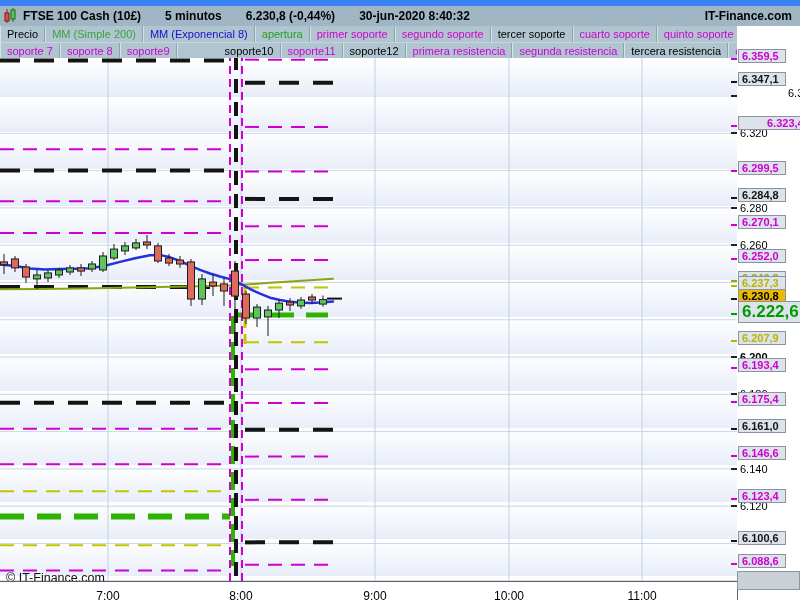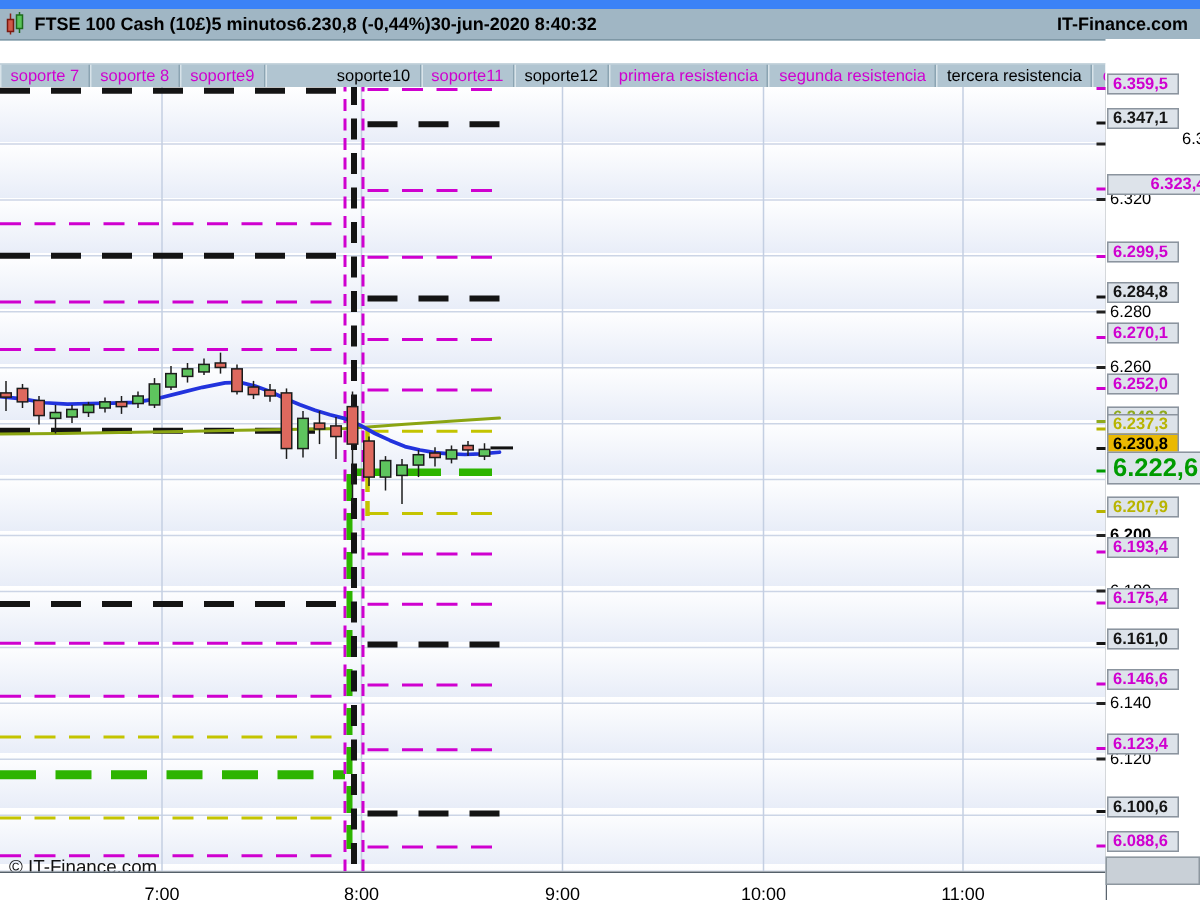--- a/index.html
+++ b/index.html
@@ -2,21 +2,21 @@
 <html><head>
 <meta charset="utf-8">
 <style>
   html,body{margin:0;padding:0;background:#ffffff;}
   #app{position:relative;width:800px;height:600px;overflow:hidden;
        font-family:"Liberation Sans", sans-serif;background:#ffffff;border-top:6px solid #3b82f6;}
   
   #titlebar{position:absolute;left:0;top:0;width:800px;height:20px;background:#a0b6c4;
             border-bottom:1px solid #7e97a5;display:flex;align-items:center;
             font-size:12px;font-weight:bold;color:#000;white-space:nowrap;}
-  #titlebar .seg{}
+  #titlebar .seg{margin-left:24px;}
   #titlebar .seg:first-of-type{margin-left:6px;}
   #titlebar .brand{margin-left:auto;margin-right:8px;}
   #app-icon{width:14px;height:16px;margin-left:3px;}
   
   .legendrow{position:absolute;left:0;width:737px;height:16px;background:#b1c5d1;
              display:flex;overflow:hidden;font-size:11px;line-height:16px;white-space:nowrap;}
   #legend1{top:20px;}
   #legend2{top:36px;border-top:1px solid #c7d5dd;}
   .lcell{padding:0 6px;border-right:1px solid #8ba4b2;border-left:1px solid #d8e3e9;flex:0 0 auto;}
   
@@ -52,20 +52,31 @@
       <line x1="10" y1="0" x2="10" y2="14" stroke="#1c6b1c" stroke-width="1"></line>
       <rect x="8" y="2" width="4" height="9" fill="#59c459" stroke="#1c6b1c"></rect>
     </svg>
     <span class="seg">FTSE 100 Cash (10£)</span>
     <span class="seg">5 minutos</span>
     <span class="seg">6.230,8 (-0,44%)</span>
     <span class="seg">30-jun-2020 8:40:32</span>
     <span class="brand">IT-Finance.com</span>
   </div>
 
+  <div id="legend1" class="legendrow">
+      <span class="lcell" style="color: rgb(0, 0, 0);">Precio</span>
+      <span class="lcell" style="color: rgb(58, 163, 58);">MM (Simple 200)</span>
+      <span class="lcell" style="color: rgb(17, 17, 204);">MM (Exponencial 8)</span>
+      <span class="lcell" style="color: rgb(34, 160, 34);">apertura</span>
+      <span class="lcell" style="color: rgb(207, 0, 207);">primer soporte</span>
+      <span class="lcell" style="color: rgb(207, 0, 207);">segundo soporte</span>
+      <span class="lcell" style="color: rgb(0, 0, 0);">tercer soporte</span>
+      <span class="lcell" style="color: rgb(207, 0, 207);">cuarto soporte</span>
+      <span class="lcell" style="color: rgb(207, 0, 207);">quinto soporte</span>
+    </div>
   <div id="legend2" class="legendrow">
       <span class="lcell" style="color: rgb(207, 0, 207);">soporte 7</span>
       <span class="lcell" style="color: rgb(207, 0, 207);">soporte 8</span>
       <span class="lcell" style="color: rgb(207, 0, 207);">soporte9</span>
       <span class="lcell" style="color: rgb(0, 0, 0); padding-left: 47px;">soporte10</span>
       <span class="lcell" style="color: rgb(207, 0, 207);">soporte11</span>
       <span class="lcell" style="color: rgb(0, 0, 0);">soporte12</span>
       <span class="lcell" style="color: rgb(207, 0, 207);">primera resistencia</span>
       <span class="lcell" style="color: rgb(207, 0, 207);">segunda resistencia</span>
       <span class="lcell" style="color: rgb(0, 0, 0);">tercera resistencia</span>

